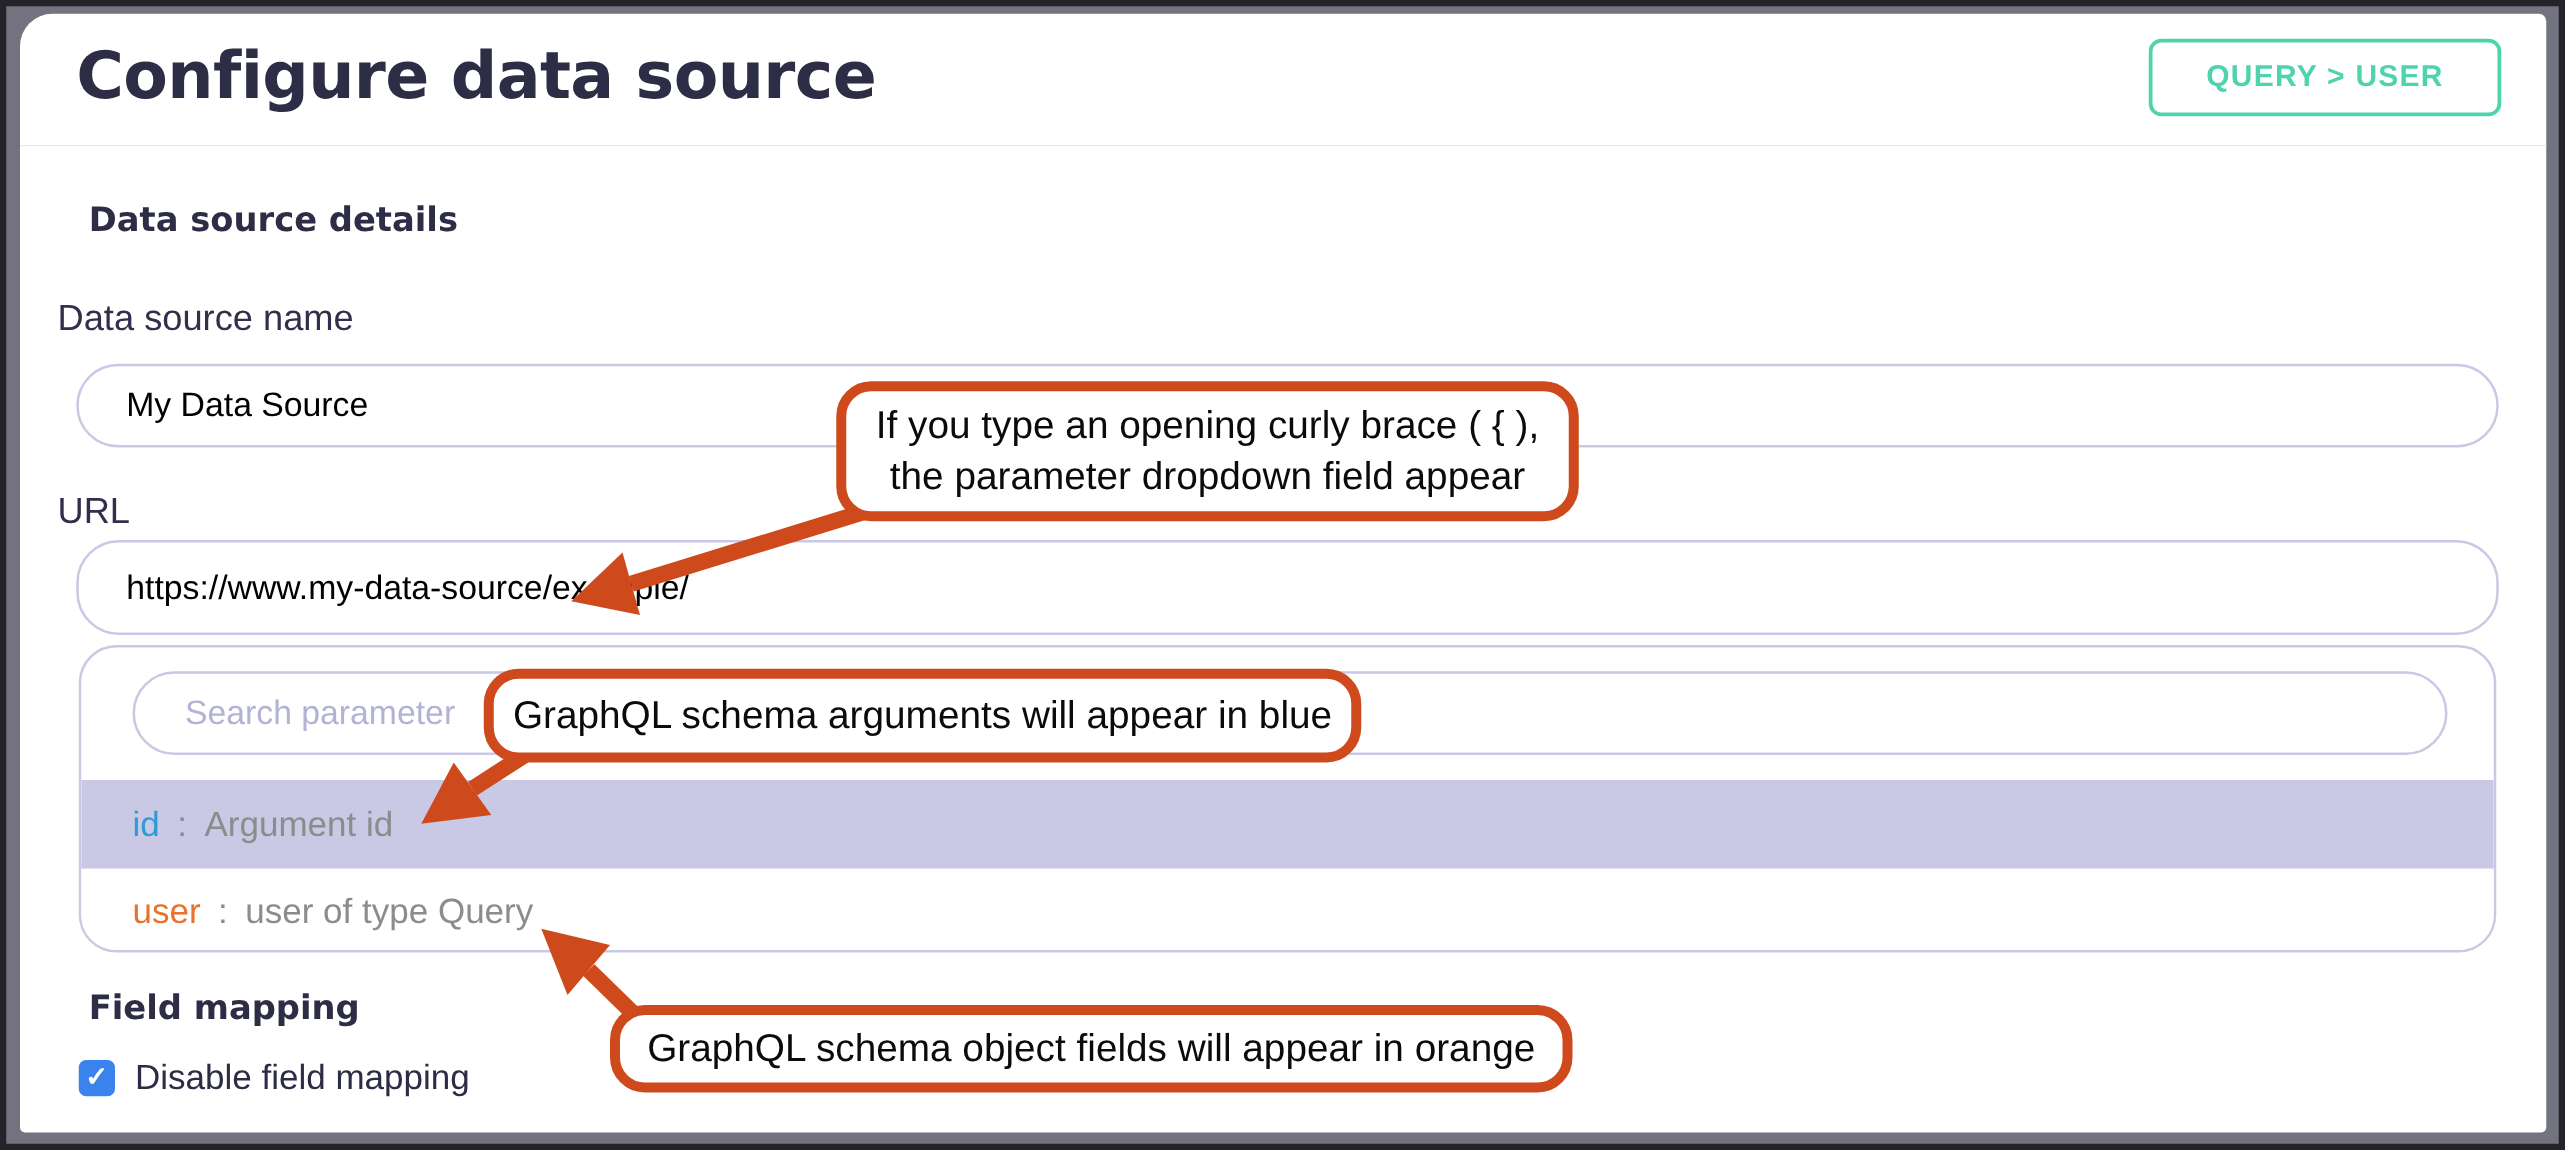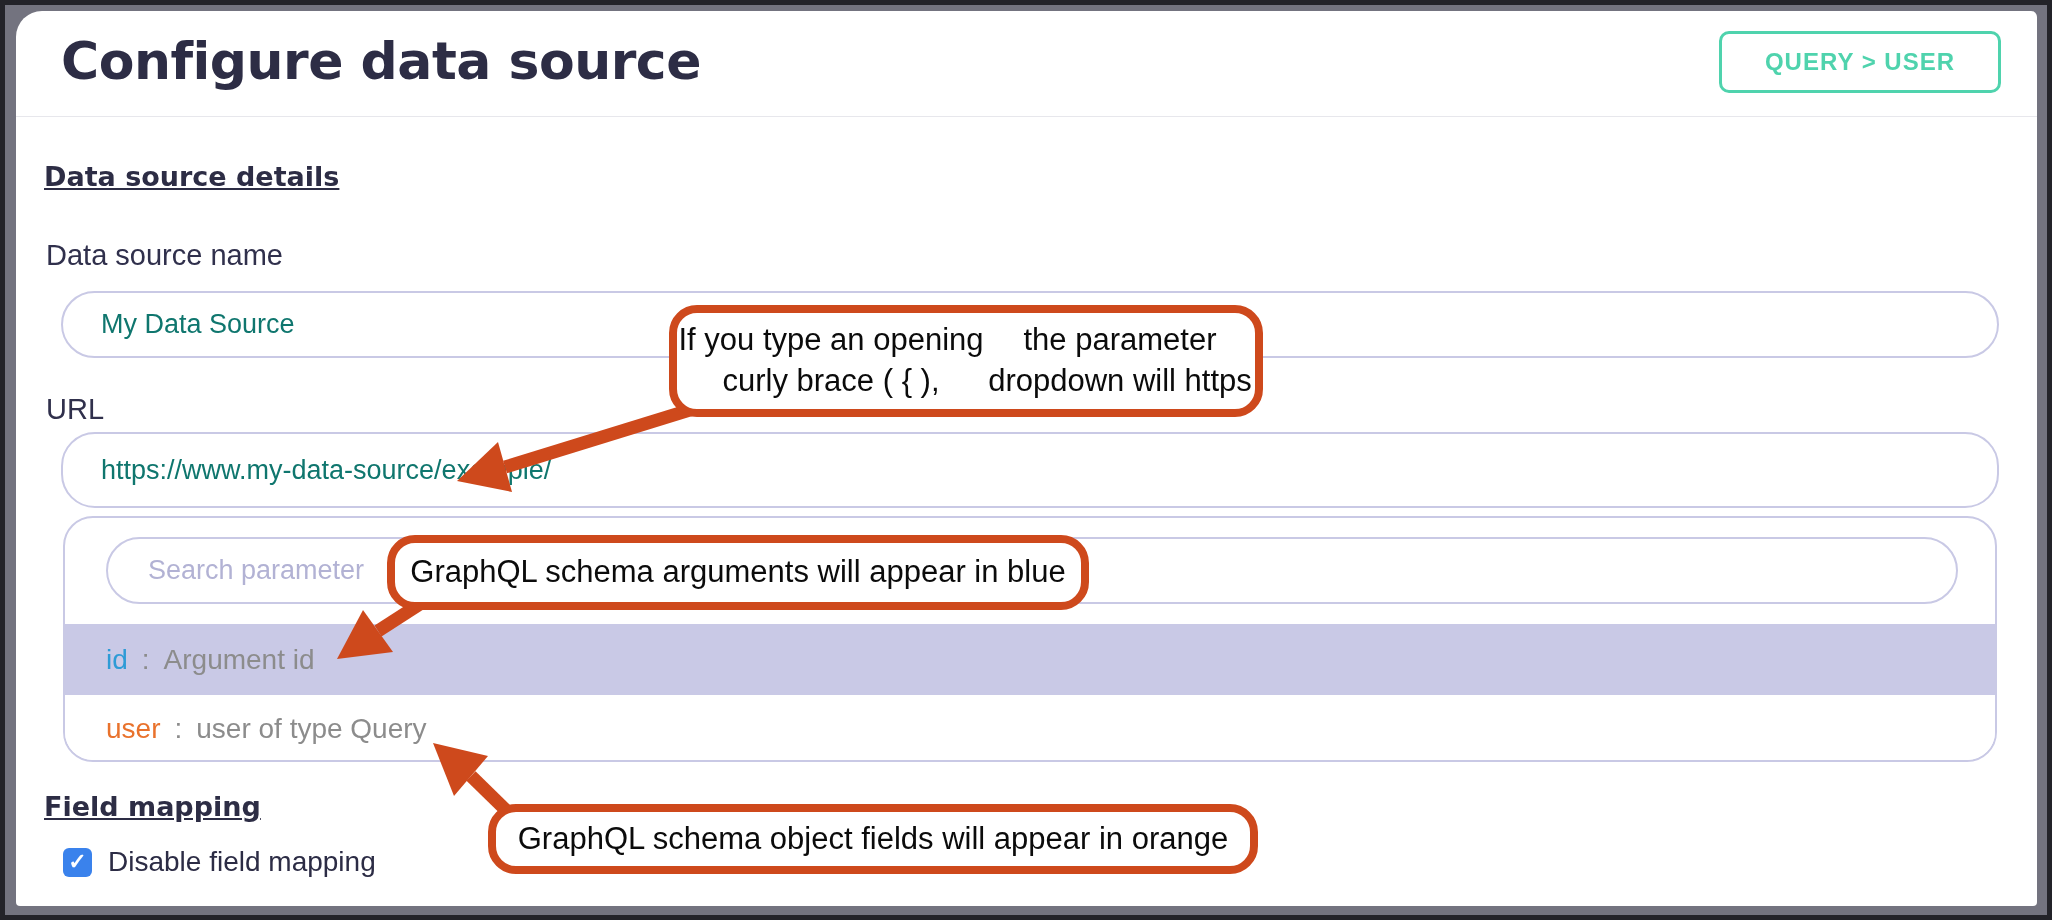--- a/index.html
+++ b/index.html
@@ -15,31 +15,31 @@
                 color:#2d2d45; font-family:"DejaVu Sans", sans-serif; letter-spacing:-0.5px; }
 
   .badge { position:absolute; top:20px; right:36px; height:62px; min-width:268px;
            border:3px solid #4fd3ad; border-radius:10px; color:#4fd3ad;
            font-size:24px; font-weight:700; letter-spacing:1px;
            display:flex; align-items:center; justify-content:center; background:#fff;
            padding:0 43px; }
 
   .header-divider { position:absolute; left:0; top:105px; width:100%; height:1px; background:#e7e7ec; }
 
-  .section-heading { position:absolute; left:28px; font-size:27px; font-weight:600;
-                     color:#2d2d45; font-family:"DejaVu Sans", sans-serif;text-decoration:underline; }
+  .section-heading { position:absolute; left:55px; font-size:27px; font-weight:600;
+                     color:#2d2d45; font-family:"DejaVu Sans", sans-serif; }
   .heading-details { top:150px; }
   .heading-mapping { top:780px; }
 
   .field-label { position:absolute; left:30px; font-size:29px; color:#30304c; }
   .label-name { top:228px; }
   .label-url  { top:382px; }
 
   .text-input { position:absolute; left:45px; width:1938px; background:#fff;
-                border:2px solid #c9c9e5; border-radius:34px; font-size:27px; color:#0f766e;
+                border:2px solid #c9c9e5; border-radius:34px; font-size:27px; color:#000000;
                 padding:0 38px; outline:none; font-family:"Liberation Sans", sans-serif; }
   .input-name { top:280px; height:67px; }
   .input-url  { top:421px; height:76px; }
 
   
   .dropdown-panel { position:absolute; left:47px; top:505px; width:1934px; height:246px;
                     border:2px solid #c9c9e5; border-radius:30px; background:#fff; overflow:hidden; }
   .search-input { position:absolute; left:41px; top:19px; width:1852px; height:67px;
                   border:2px solid #c9c9e5; border-radius:34px; font-size:27px; color:#545470;
                   padding:0 40px; outline:none; background:#fff;
@@ -57,21 +57,21 @@
 
   
   .checkbox-row { position:absolute; left:47px; top:835px; display:flex; align-items:center; }
   .checkbox { width:29px; height:29px; background:#3a82ec; border-radius:6px;
               display:flex; align-items:center; justify-content:center;
               color:#fff; font-size:22px; font-weight:700; }
   .checkbox-label { margin-left:16px; font-size:28px; color:#2c2c45; }
 
   
   .callout { position:absolute; background:#fff; border:8px solid #ce491c; border-radius:28px;
-             display:flex; flex-direction:row; align-items:center; justify-content:center;
+             display:flex; flex-direction:column; align-items:center; justify-content:center;
              font-size:31px; color:#0b0b0b; line-height:1.32; text-align:center; z-index:20; }
   .callout-brace  { left:664px; top:300px; width:594px; height:112px; }
   .callout-blue   { left:382px; top:530px; width:702px; height:75px; }
   .callout-orange { left:483px; top:799px; width:770px; height:70px; }
 
   .arrows { position:absolute; left:0; top:0; width:2052px; height:920px;
             z-index:15; pointer-events:none; }
 </style>
 </head>
 <body>
@@ -125,21 +125,21 @@
     <polygon points="452,476 493,437 507,487" stroke="none"></polygon>
     <line x1="418" y1="597" x2="373" y2="626"></line>
     <polygon points="332,654 358,605 388,647" stroke="none"></polygon>
     <line x1="508" y1="812" x2="466" y2="771"></line>
     <polygon points="428,738 483,751 449,791" stroke="none"></polygon>
   </g>
 </svg>
 
 <div class="callout callout-brace">
   <div>If you type an opening curly brace ( { ),</div>
-  <div>the parameter dropdown will https</div>
+  <div>the parameter dropdown field appear</div>
 </div>
 
 <div class="callout callout-blue">
   <div>GraphQL schema arguments will appear in blue</div>
 </div>
 
 <div class="callout callout-orange">
   <div>GraphQL schema object fields will appear in orange</div>
 </div>
 

